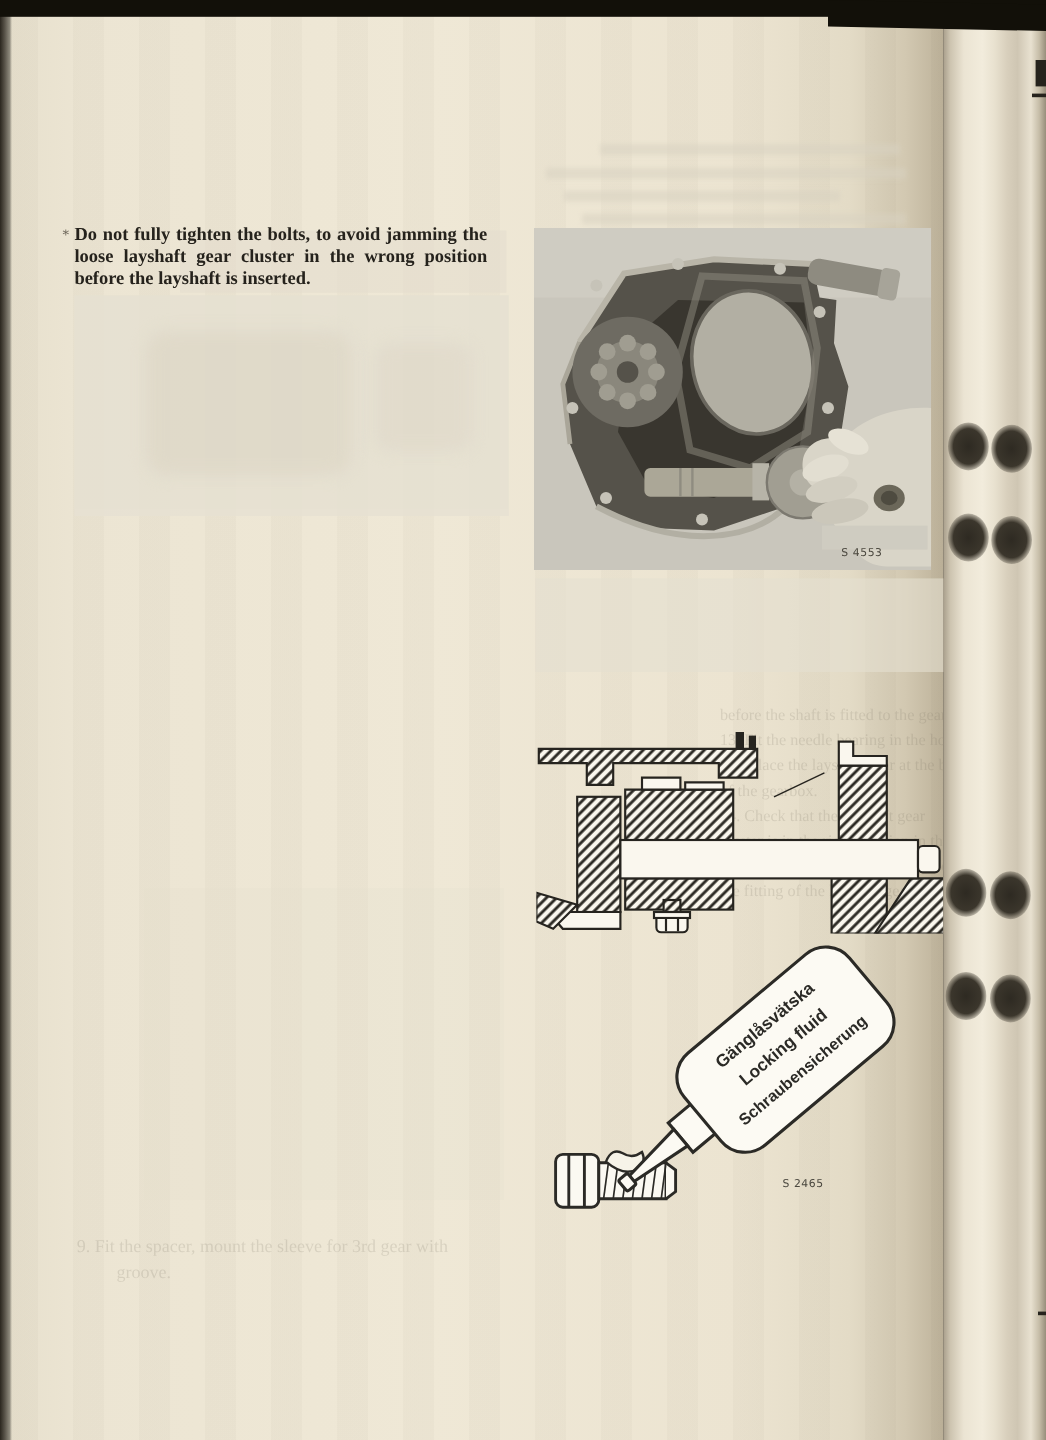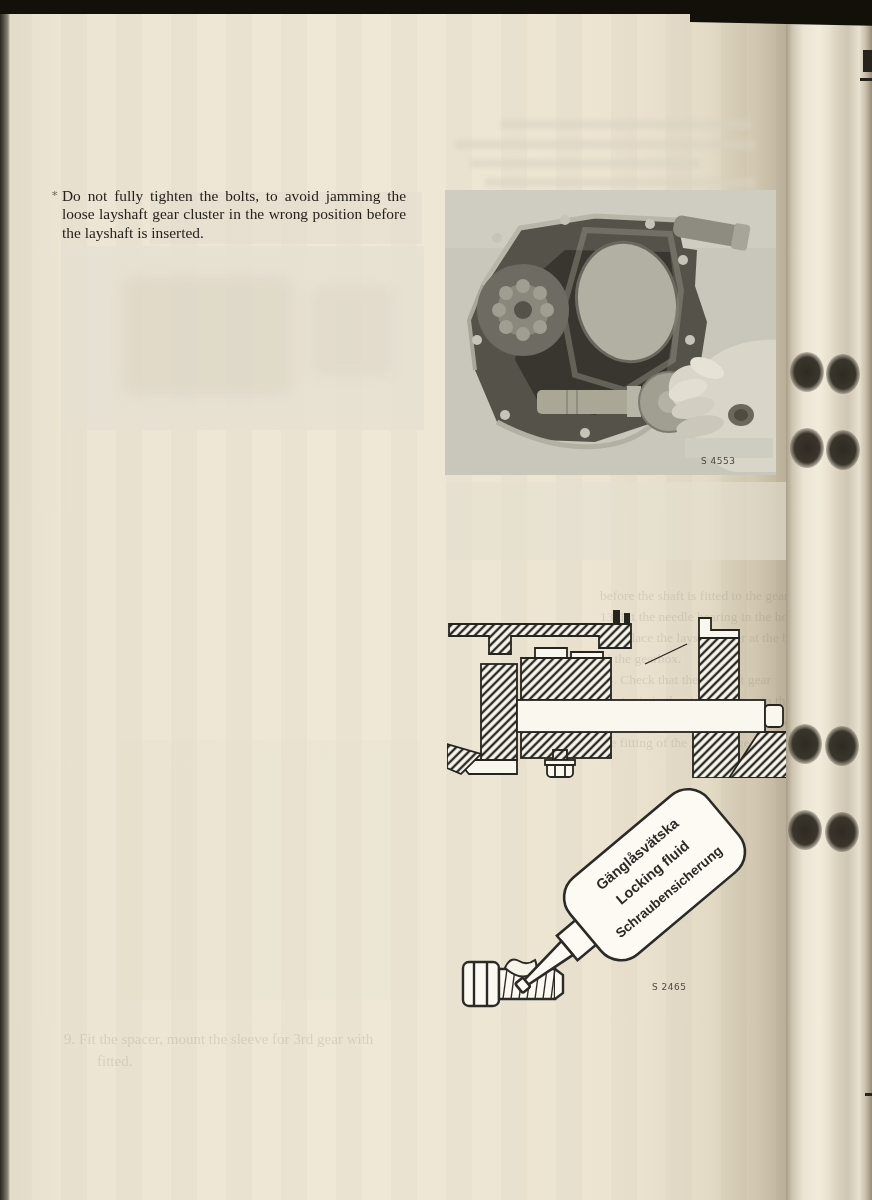--- a/index.html
+++ b/index.html
@@ -27,21 +27,21 @@
   .htitle{position:absolute;right:100px;top:45px;font-size:21px;color:#201d18;}
   .hrule{position:absolute;left:62px;top:72px;width:711px;height:3px;background:#27241e;
         transform:rotate(-0.3deg);}
   .brule{position:absolute;left:64px;top:1107px;width:712px;height:2.5px;background:#33302a;
         transform:rotate(-0.55deg);}
   
   .step{position:absolute;display:flex;color:#25221c;font-size:15.2px;line-height:17.6px;}
   .step .num{width:31px;font-weight:bold;flex:0 0 31px;}
   .step .txt{flex:1;text-align:justify;}
   .note{position:absolute;left:62px;top:187px;width:344px;color:#25221c;
-        font-size:15.4px;line-height:18.4px;text-align:justify;z-index:2;}
+        font-size:15.4px;line-height:18.4px;text-align:justify;z-index:2;font-weight:bold;}
   .notemark{position:absolute;left:52px;top:186px;width:8px;height:10px;color:#6e675a;
         font-size:11px;z-index:2;}
   
   .ghost-rect{position:absolute;z-index:1;}
   .ghost-bar{position:absolute;height:9px;background:#d8d2c1;filter:blur(2px);opacity:0.55;z-index:1;}
   .ghost-lines{position:absolute;color:#6e6758;opacity:0.17;filter:blur(0.4px);
         font-size:13.5px;line-height:21px;white-space:nowrap;overflow:hidden;z-index:1;}
   .ghost-bl{position:absolute;left:64px;top:1028px;width:390px;color:#5c5648;opacity:0.15;
         filter:blur(0.4px);font-size:15px;line-height:22px;z-index:1;}
   
@@ -78,21 +78,21 @@
     <div>ing. Place the layshaft gear at the bottom</div>
     <div>of the gearbox.</div>
     <div>14.  Check that the layshaft gear</div>
     <div>cluster is in the right position in the drive</div>
     <div>housing. The washer must be glued to ease</div>
     <div>the fitting of the layshaft gear cluster.</div>
   </div>
 
   <div class="ghost-bl">
     <div>9.   Fit the spacer, mount the sleeve for 3rd gear with</div>
-    <div style="padding-left:33px;">fitted.</div>
+    <div style="padding-left:33px;">groove.</div>
   </div>
 
   <div class="pageno">471-8</div>
   <div class="htitle">Dismantling and assembly, 4-speed transmission</div>
   <div class="hrule"></div>
 
   <div class="step" style="left:66px;top:112px;width:357px;">
     <span class="num">15.</span>
     <span class="txt">Coat the mating flange of the primary gear housing with Loctite 510 sealing compound and bolt the primary gear housing to the transmission case.</span>
   </div>

